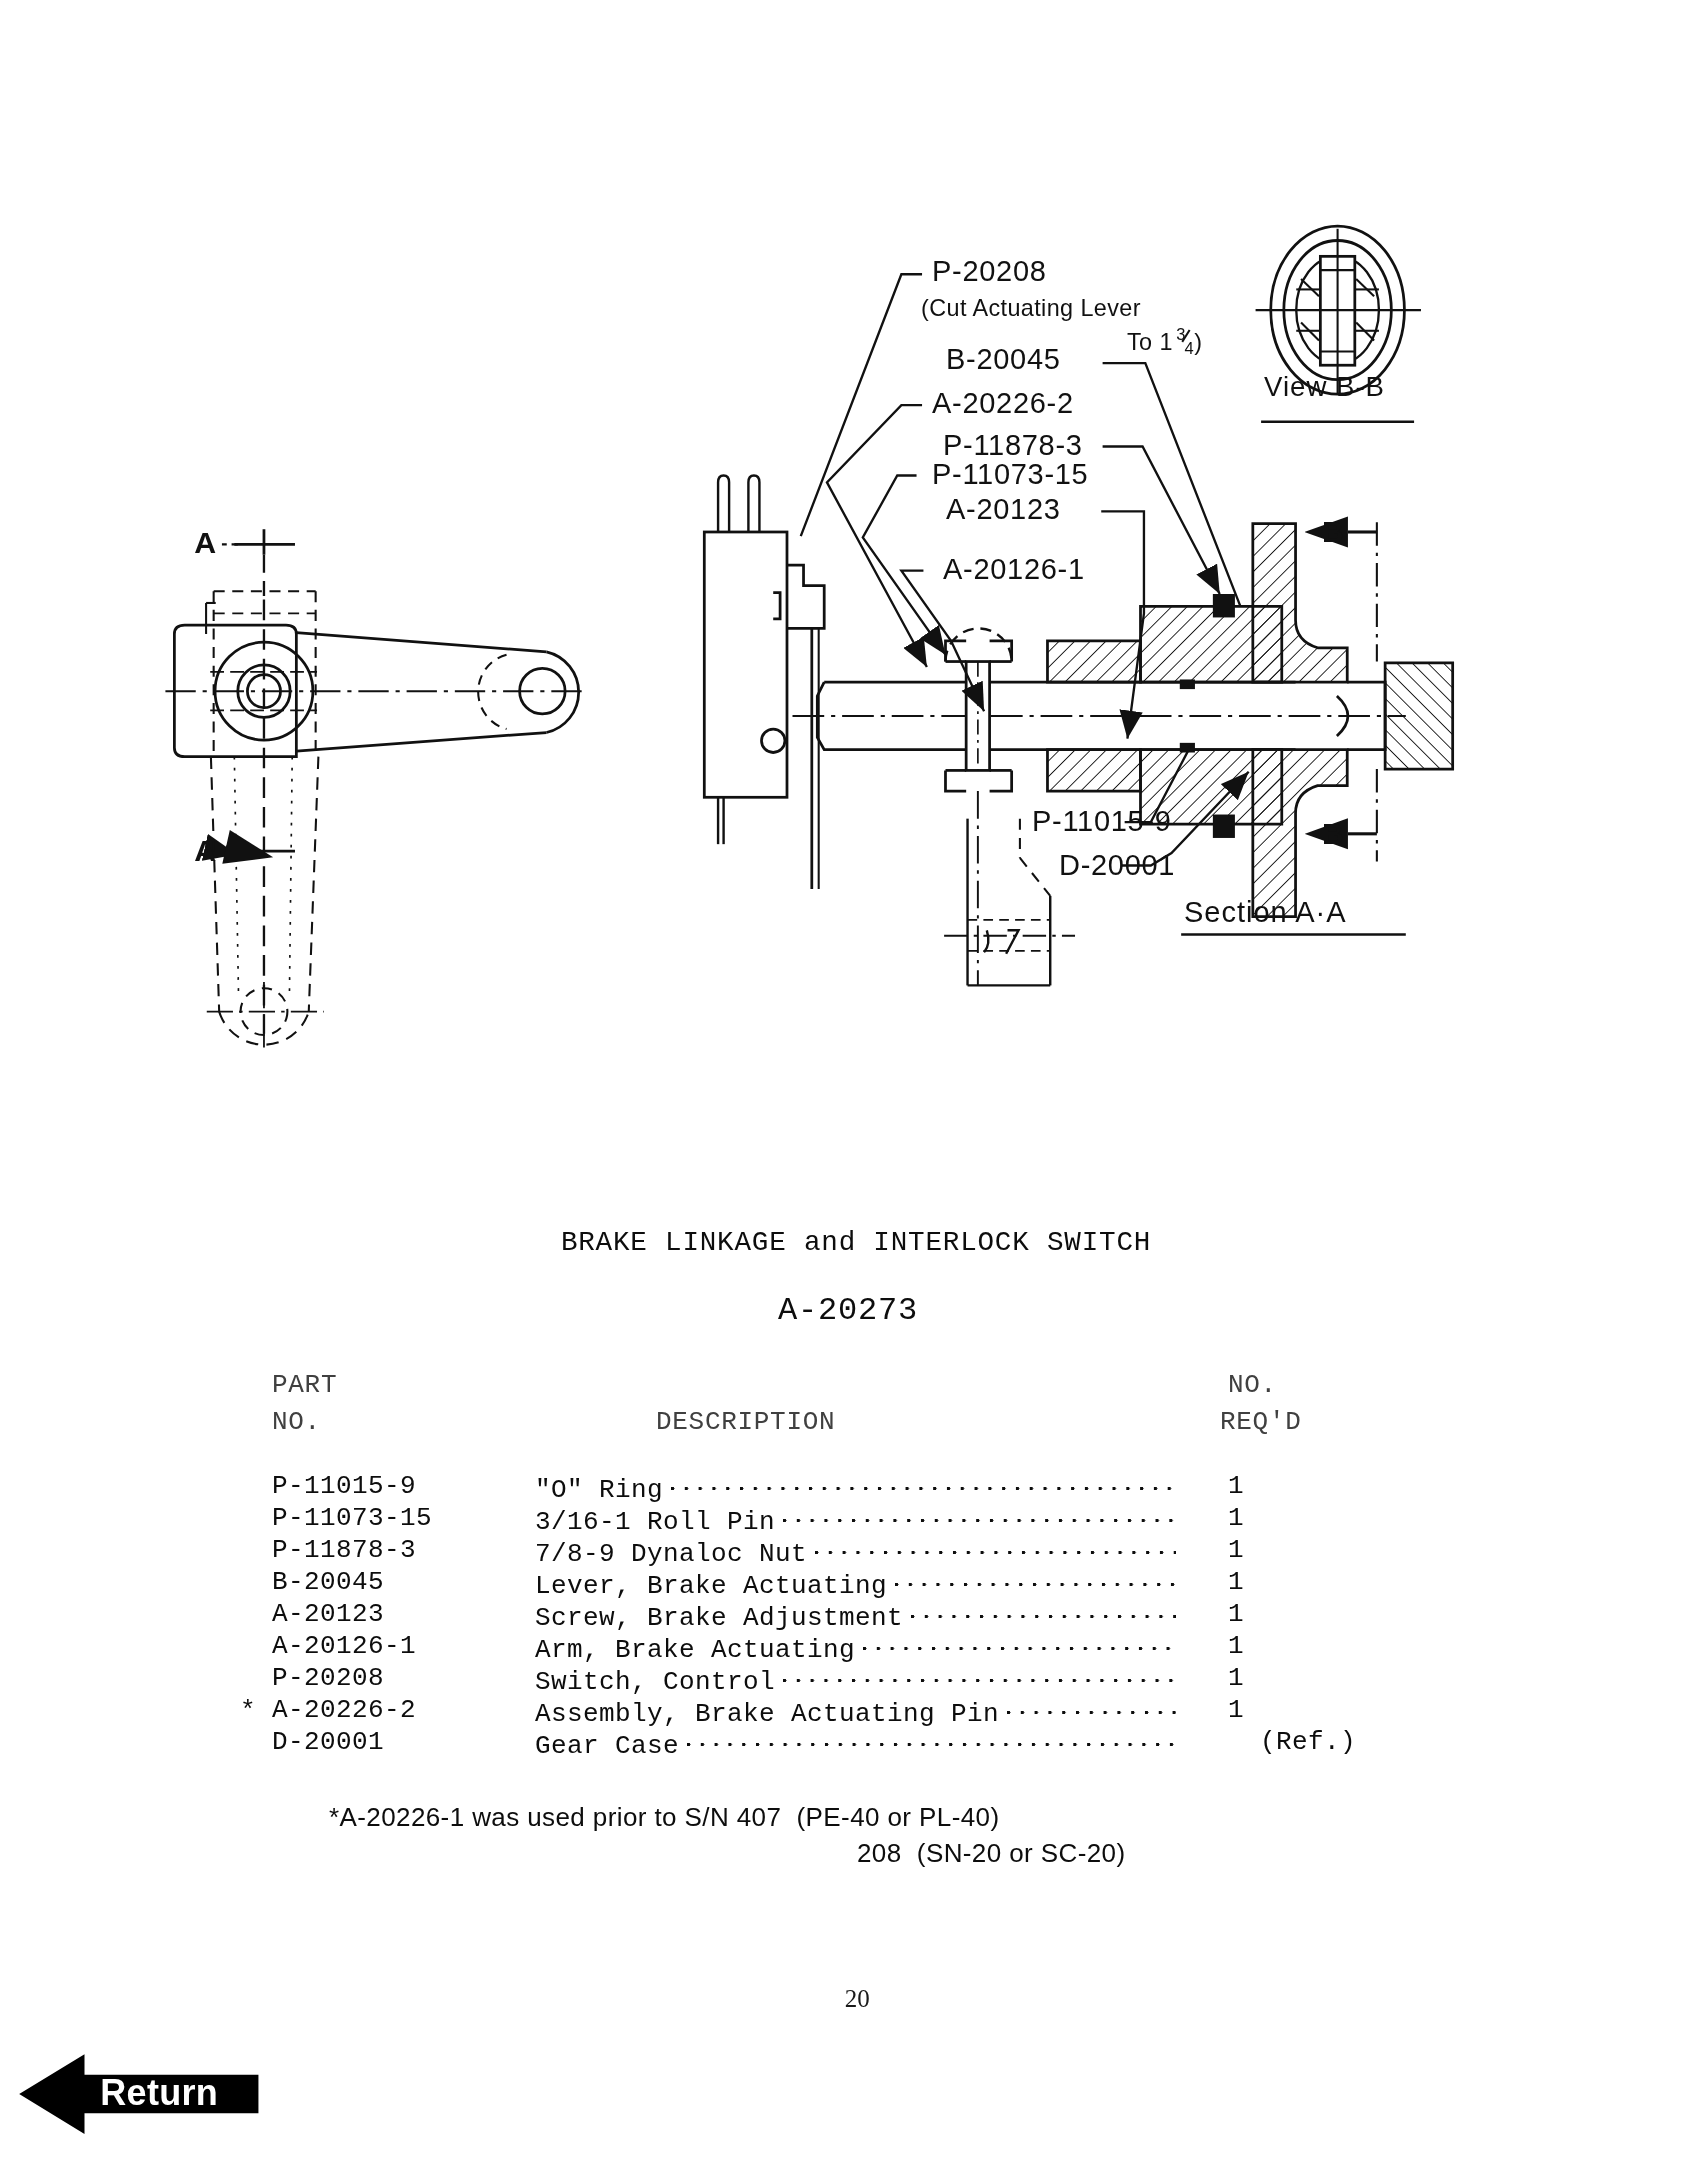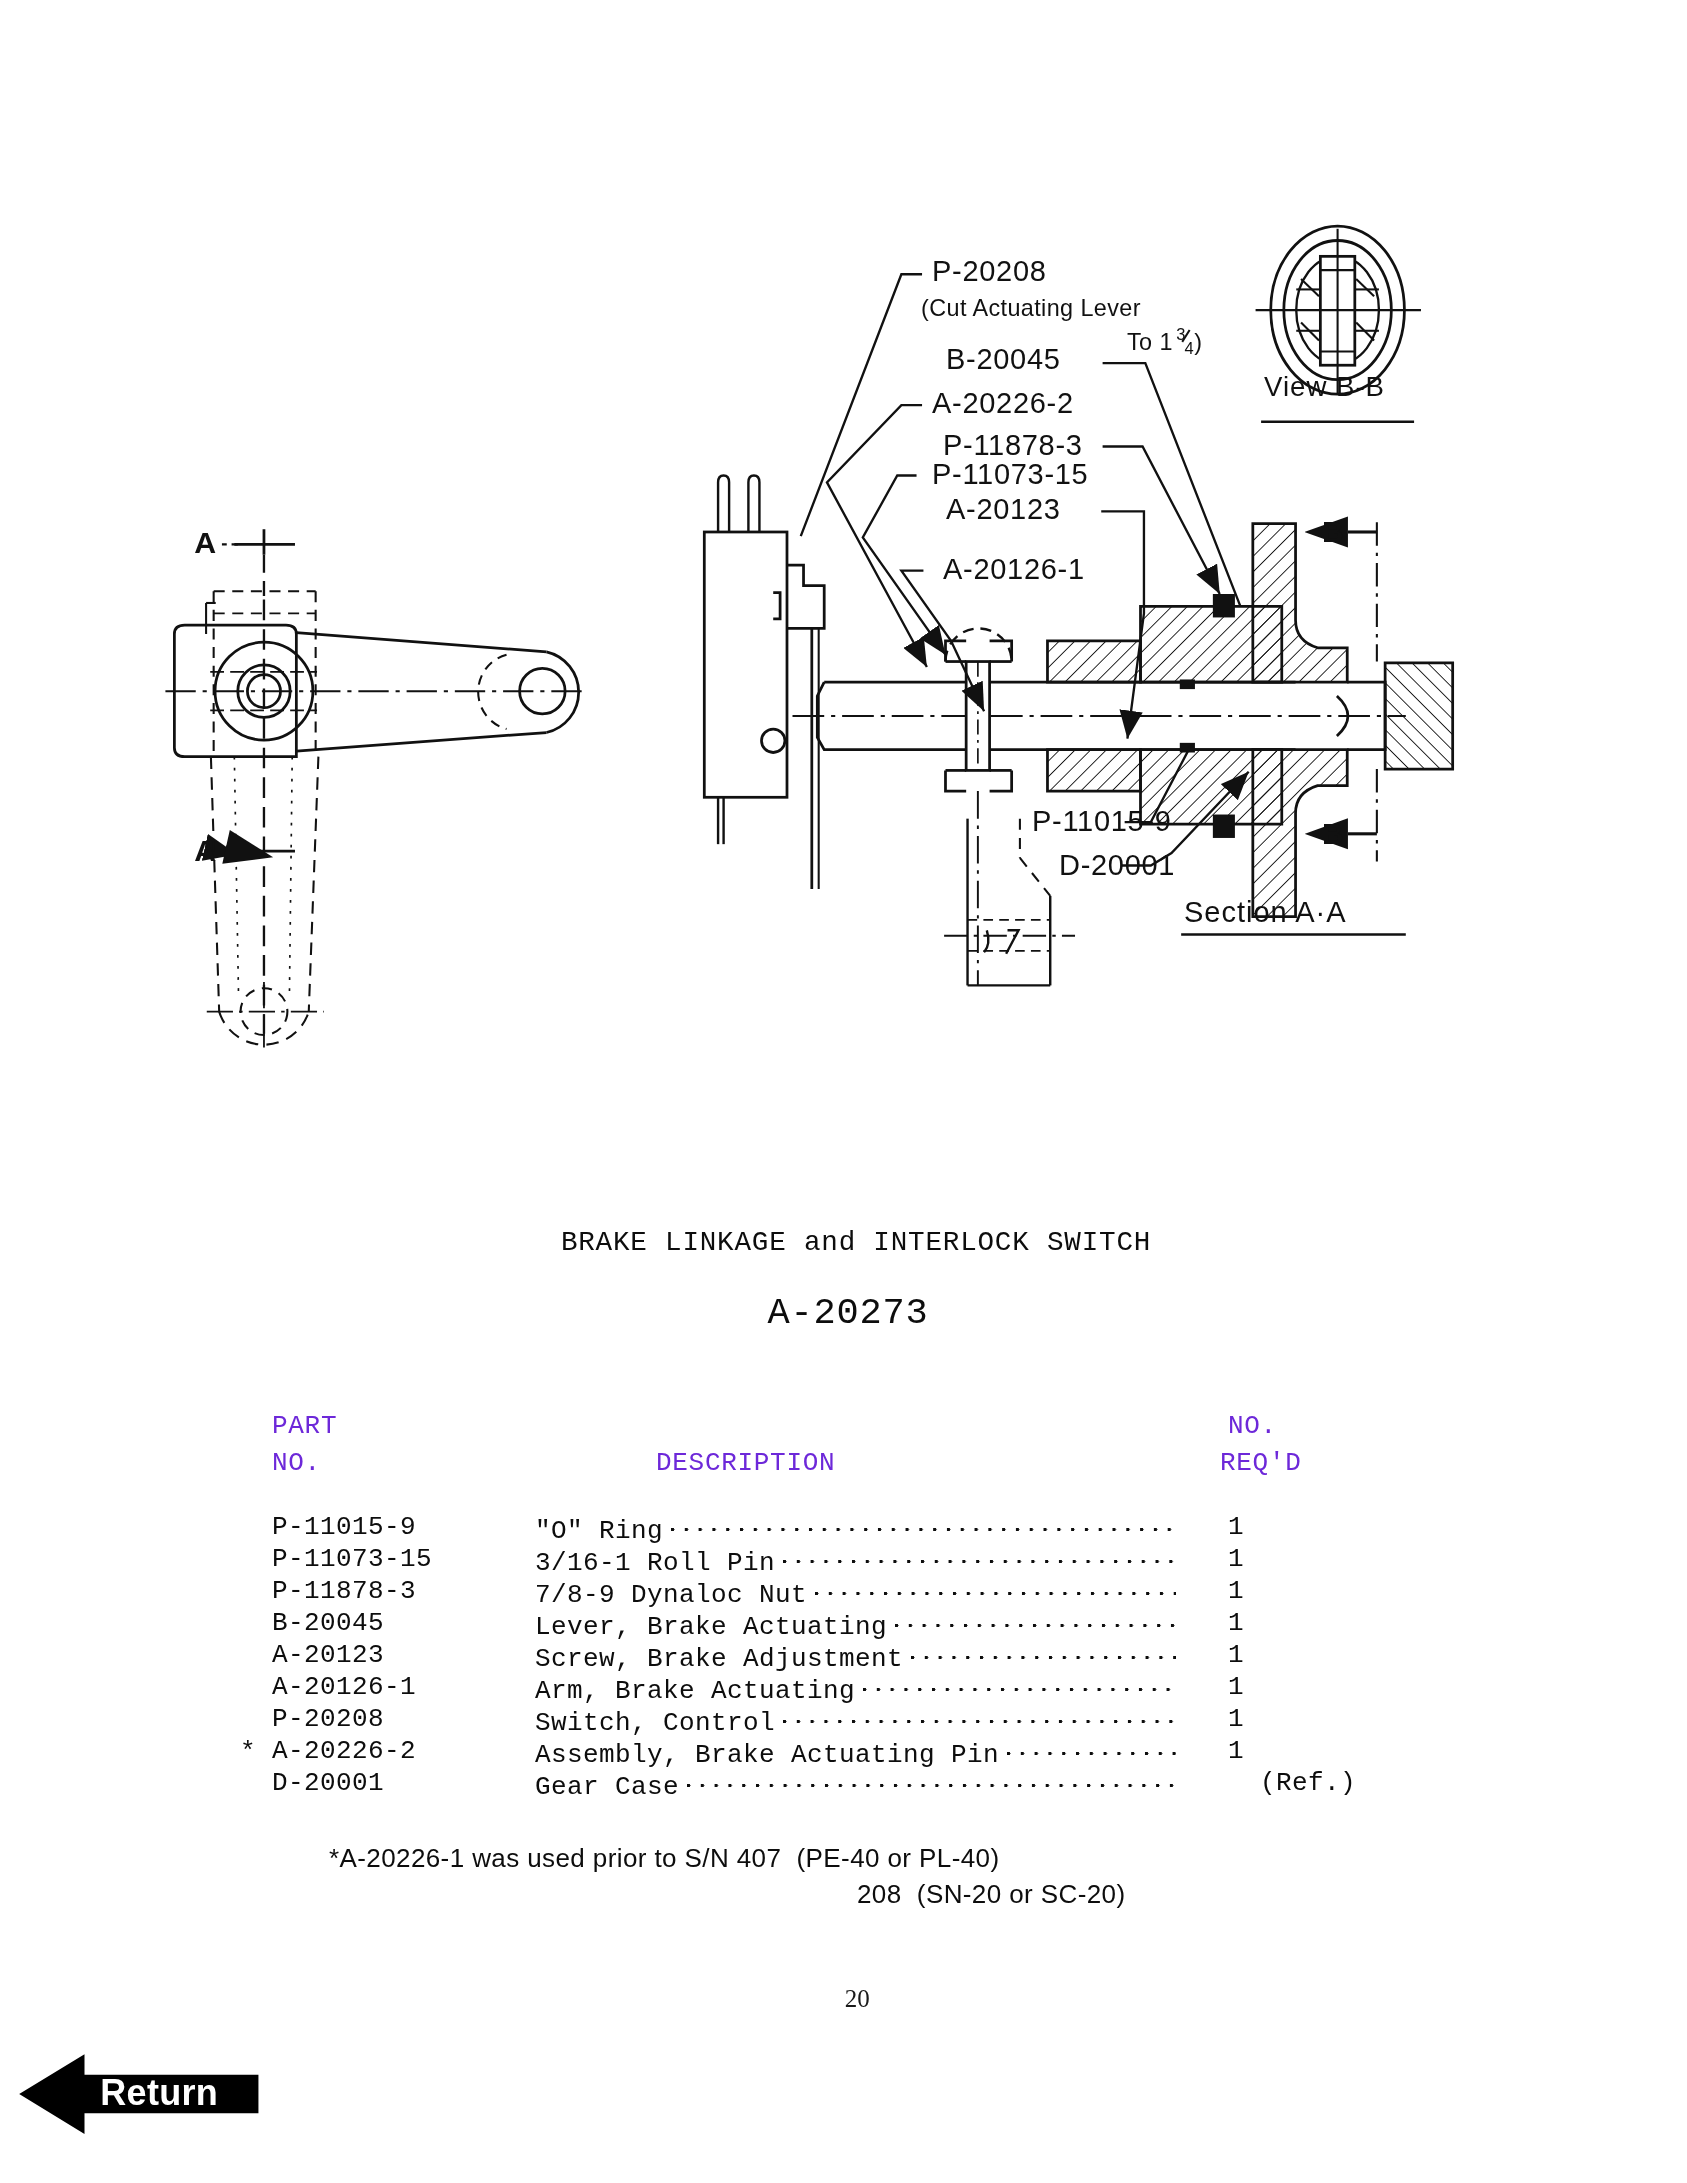--- a/index.html
+++ b/index.html
@@ -40,36 +40,36 @@
     font-size: 27.6px;
     letter-spacing: 0.8px;
     color: #0d0d0d;
     margin: 0;
     padding-left: 25px;
     white-space: pre;
   }
   .doc-subtitle {
     text-align: center;
     font-family: "Liberation Mono", monospace;
-    font-size: 37px;
+    font-size: 32px;
     letter-spacing: 0.8px;
     color: #0d0d0d;
     margin-top: 34px;
     padding-left: 9px;
   }
 
   
   .table-head {
     position: relative;
-    margin-top: 77px;
+    margin-top: 41px;
     height: 83px;
     font-family: "Liberation Mono", monospace;
     font-size: 26px;
     letter-spacing: 0.7px;
-    color: #6d28d9;
+    color: #404040;
   }
   .th-part-1   { position: absolute; left: 272px;  top: 0px;  }
   .th-part-2   { position: absolute; left: 272px;  top: 37px; }
   .th-desc     { position: absolute; left: 656px;  top: 37px; }
   .th-req-1    { position: absolute; left: 1228px; top: 0px;  }
   .th-req-2    { position: absolute; left: 1220px; top: 37px; }
 
   
   #parts-rows {
     margin-top: 18px;

